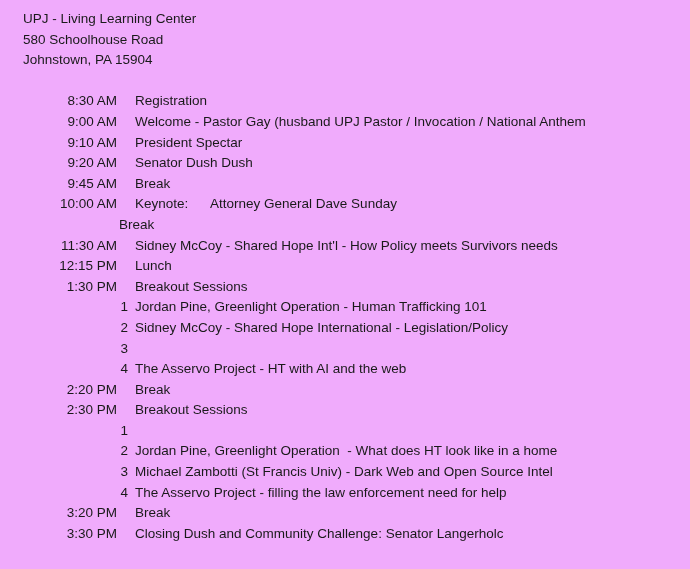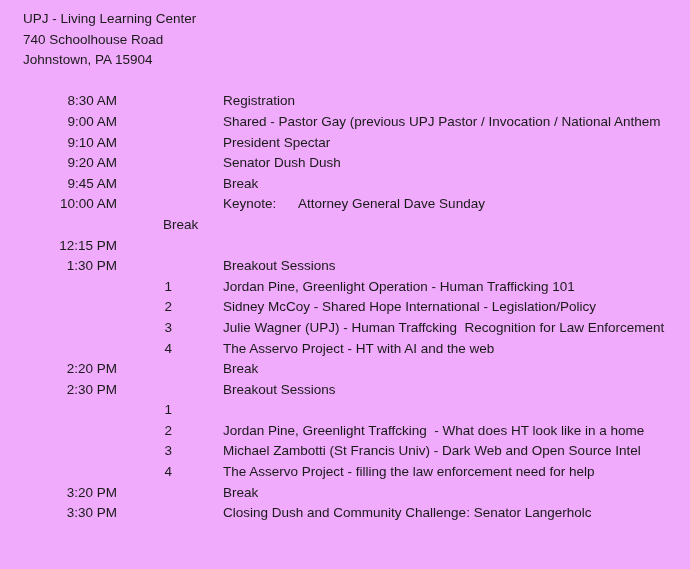--- a/index.html
+++ b/index.html
@@ -27,55 +27,54 @@
     white-space: pre;
   }
   .schedule {
     margin-top: 20.6px;
   }
   .row {
     display: grid;
     grid-template-columns: 117px 16px 1fr;
     height: 20.6px;
     align-items: baseline;
-    gap: 44px;
   }
   .time {
     text-align: right;
     white-space: pre;
   }
   .num {
     text-align: right;
     padding-right: 5px;
   }
   .desc {
     white-space: pre;
     padding-left: 2px;
   }
 </style>
 </head>
 <body>
 
 <div class="page">
   <header class="venue-header">
     <div>UPJ - Living Learning Center</div>
-    <div>740 Schoolhouse Road</div>
+    <div>580 Schoolhouse Road</div>
     <div>Johnstown, PA 15904</div>
   </header>
   <main class="schedule" id="schedule">
   <div class="row">
     <span class="time">8:30 AM</span>
     <span class="num"></span>
     <span class="desc">Registration</span>
   </div>
 
   <div class="row">
     <span class="time">9:00 AM</span>
     <span class="num"></span>
-    <span class="desc">Shared - Pastor Gay (previous UPJ Pastor / Invocation / National Anthem</span>
+    <span class="desc">Welcome - Pastor Gay (husband UPJ Pastor / Invocation / National Anthem</span>
   </div>
 
   <div class="row">
     <span class="time">9:10 AM</span>
     <span class="num"></span>
     <span class="desc">President Spectar</span>
   </div>
 
   <div class="row">
     <span class="time">9:20 AM</span>
@@ -93,24 +92,30 @@
     <span class="time">10:00 AM</span>
     <span class="num"></span>
     <span class="desc">Keynote:      Attorney General Dave Sunday</span>
   </div>
 
   <div class="row">
     <span class="num"></span>
     <span class="desc">Break</span>
   </div>
 
+  <div class="row">
+    <span class="time">11:30 AM</span>
+    <span class="num"></span>
+    <span class="desc">Sidney McCoy - Shared Hope Int'l - How Policy meets Survivors needs</span>
+  </div>
 
   <div class="row">
     <span class="time">12:15 PM</span>
     <span class="num"></span>
+    <span class="desc">Lunch</span>
   </div>
 
   <div class="row">
     <span class="time">1:30 PM</span>
     <span class="num"></span>
     <span class="desc">Breakout Sessions</span>
   </div>
 
   <div class="row">
     <span class="time"></span>
@@ -120,21 +125,20 @@
 
   <div class="row">
     <span class="time"></span>
     <span class="num">2</span>
     <span class="desc">Sidney McCoy - Shared Hope International - Legislation/Policy</span>
   </div>
 
   <div class="row">
     <span class="time"></span>
     <span class="num">3</span>
-    <span class="desc">Julie Wagner (UPJ) - Human Traffcking  Recognition for Law Enforcement</span>
   </div>
 
   <div class="row">
     <span class="time"></span>
     <span class="num">4</span>
     <span class="desc">The Asservo Project - HT with AI and the web</span>
   </div>
 
   <div class="row">
     <span class="time">2:20 PM</span>
@@ -149,21 +153,21 @@
   </div>
 
   <div class="row">
     <span class="time"></span>
     <span class="num">1</span>
   </div>
 
   <div class="row">
     <span class="time"></span>
     <span class="num">2</span>
-    <span class="desc">Jordan Pine, Greenlight Traffcking  - What does HT look like in a home</span>
+    <span class="desc">Jordan Pine, Greenlight Operation  - What does HT look like in a home</span>
   </div>
 
   <div class="row">
     <span class="time"></span>
     <span class="num">3</span>
     <span class="desc">Michael Zambotti (St Francis Univ) - Dark Web and Open Source Intel</span>
   </div>
 
   <div class="row">
     <span class="time"></span>

